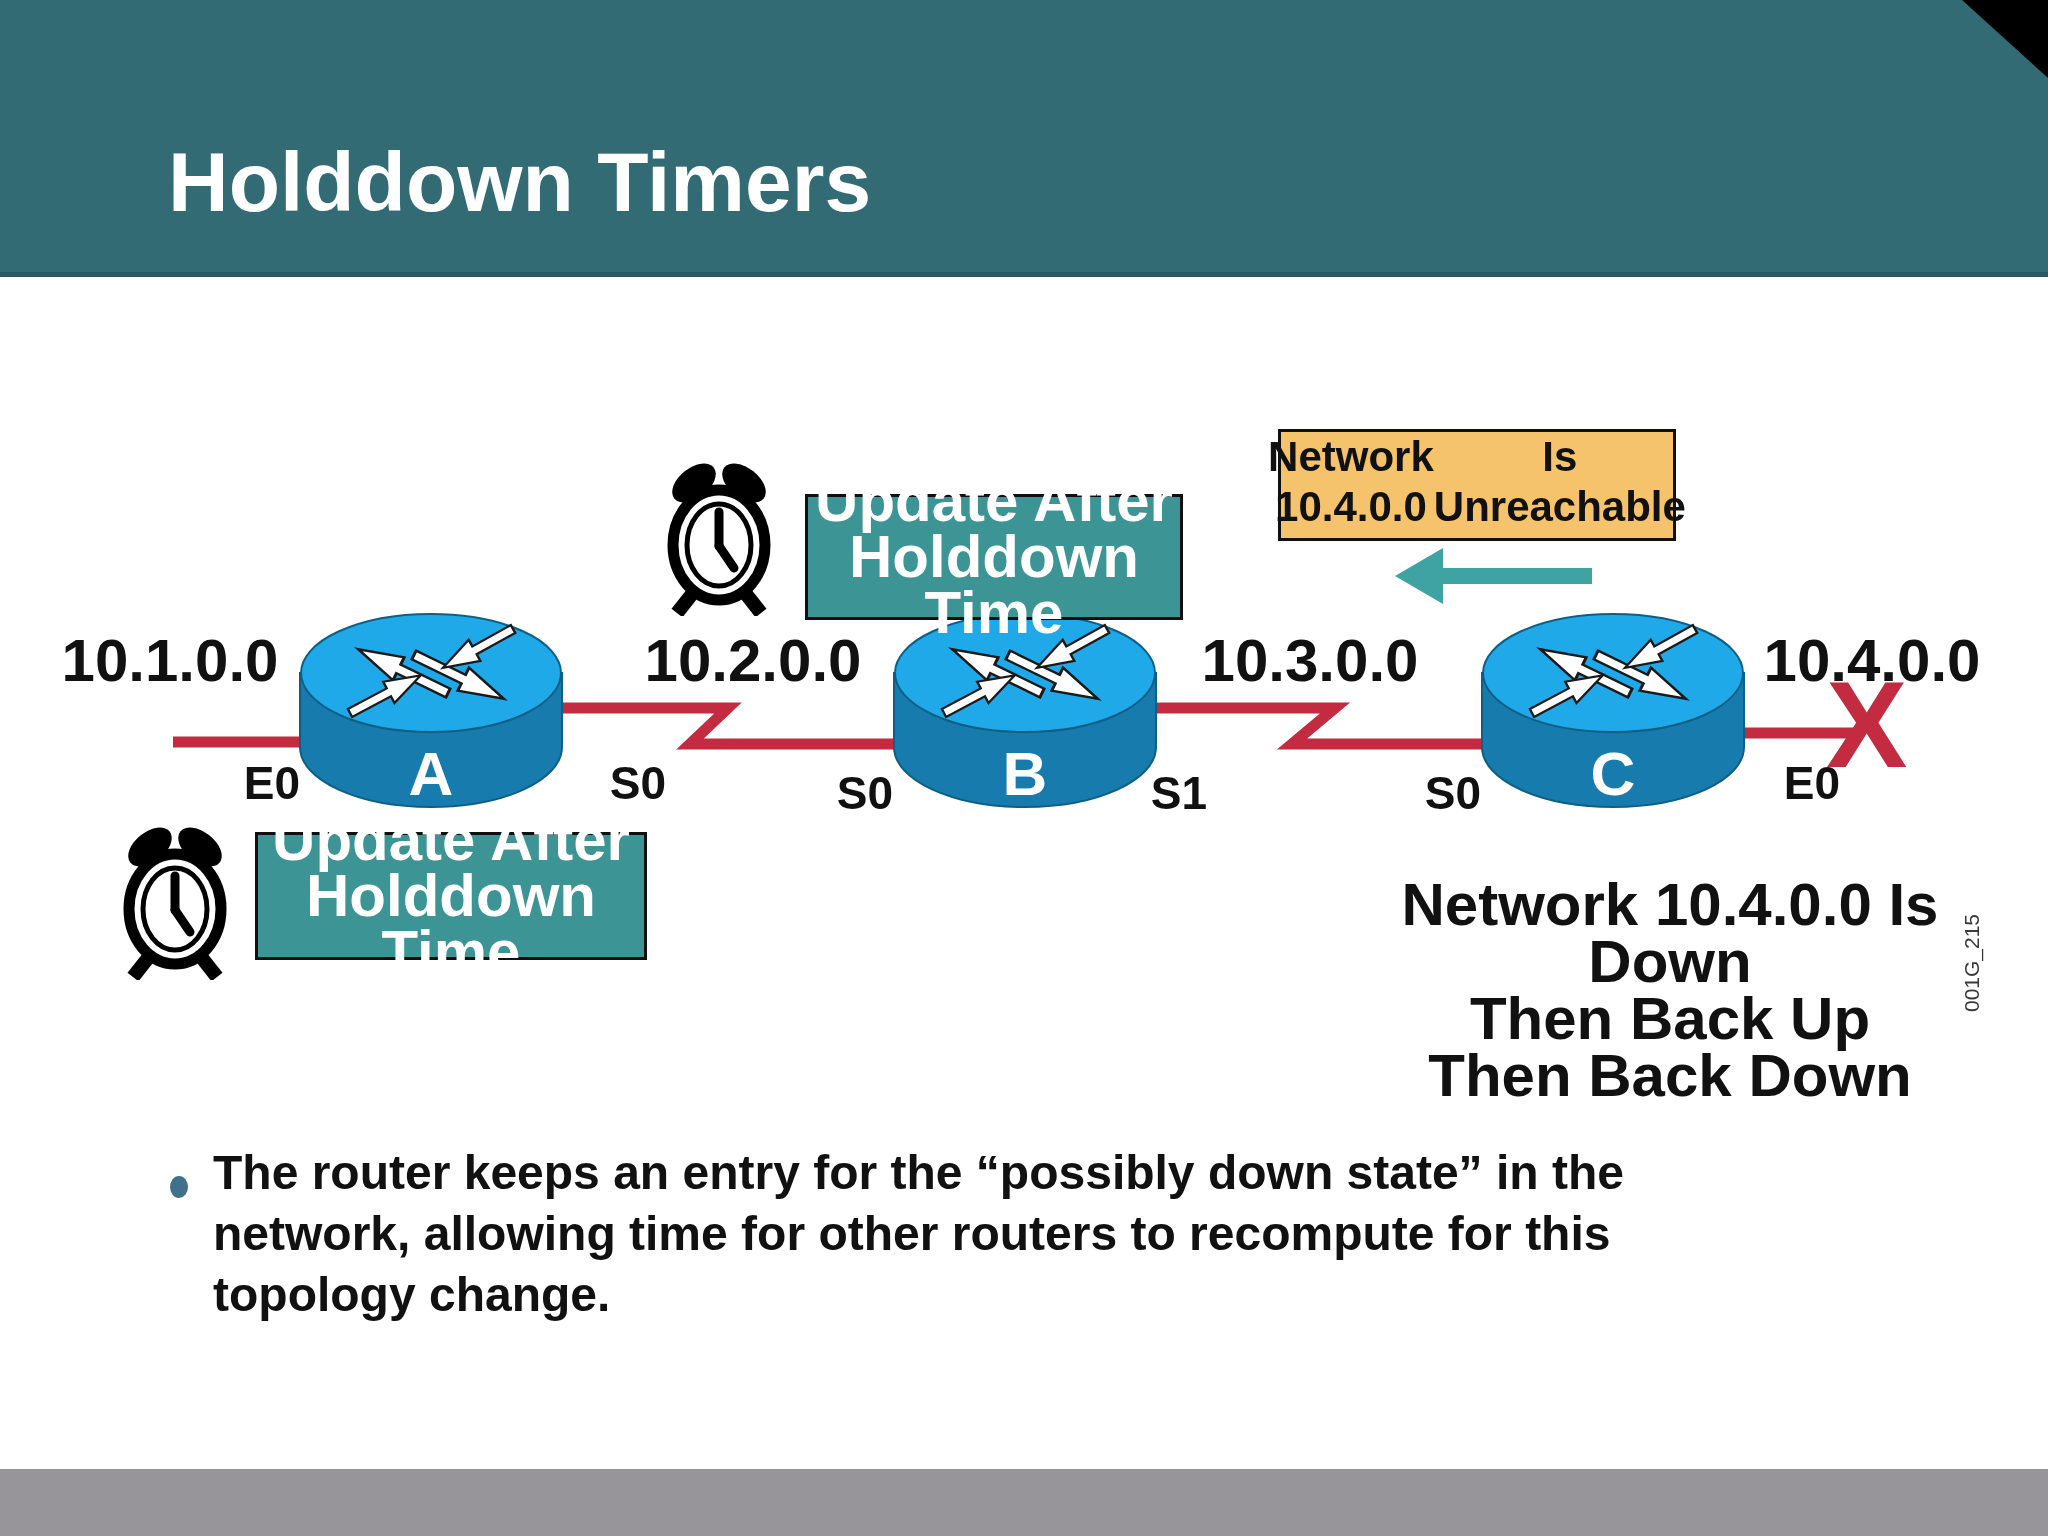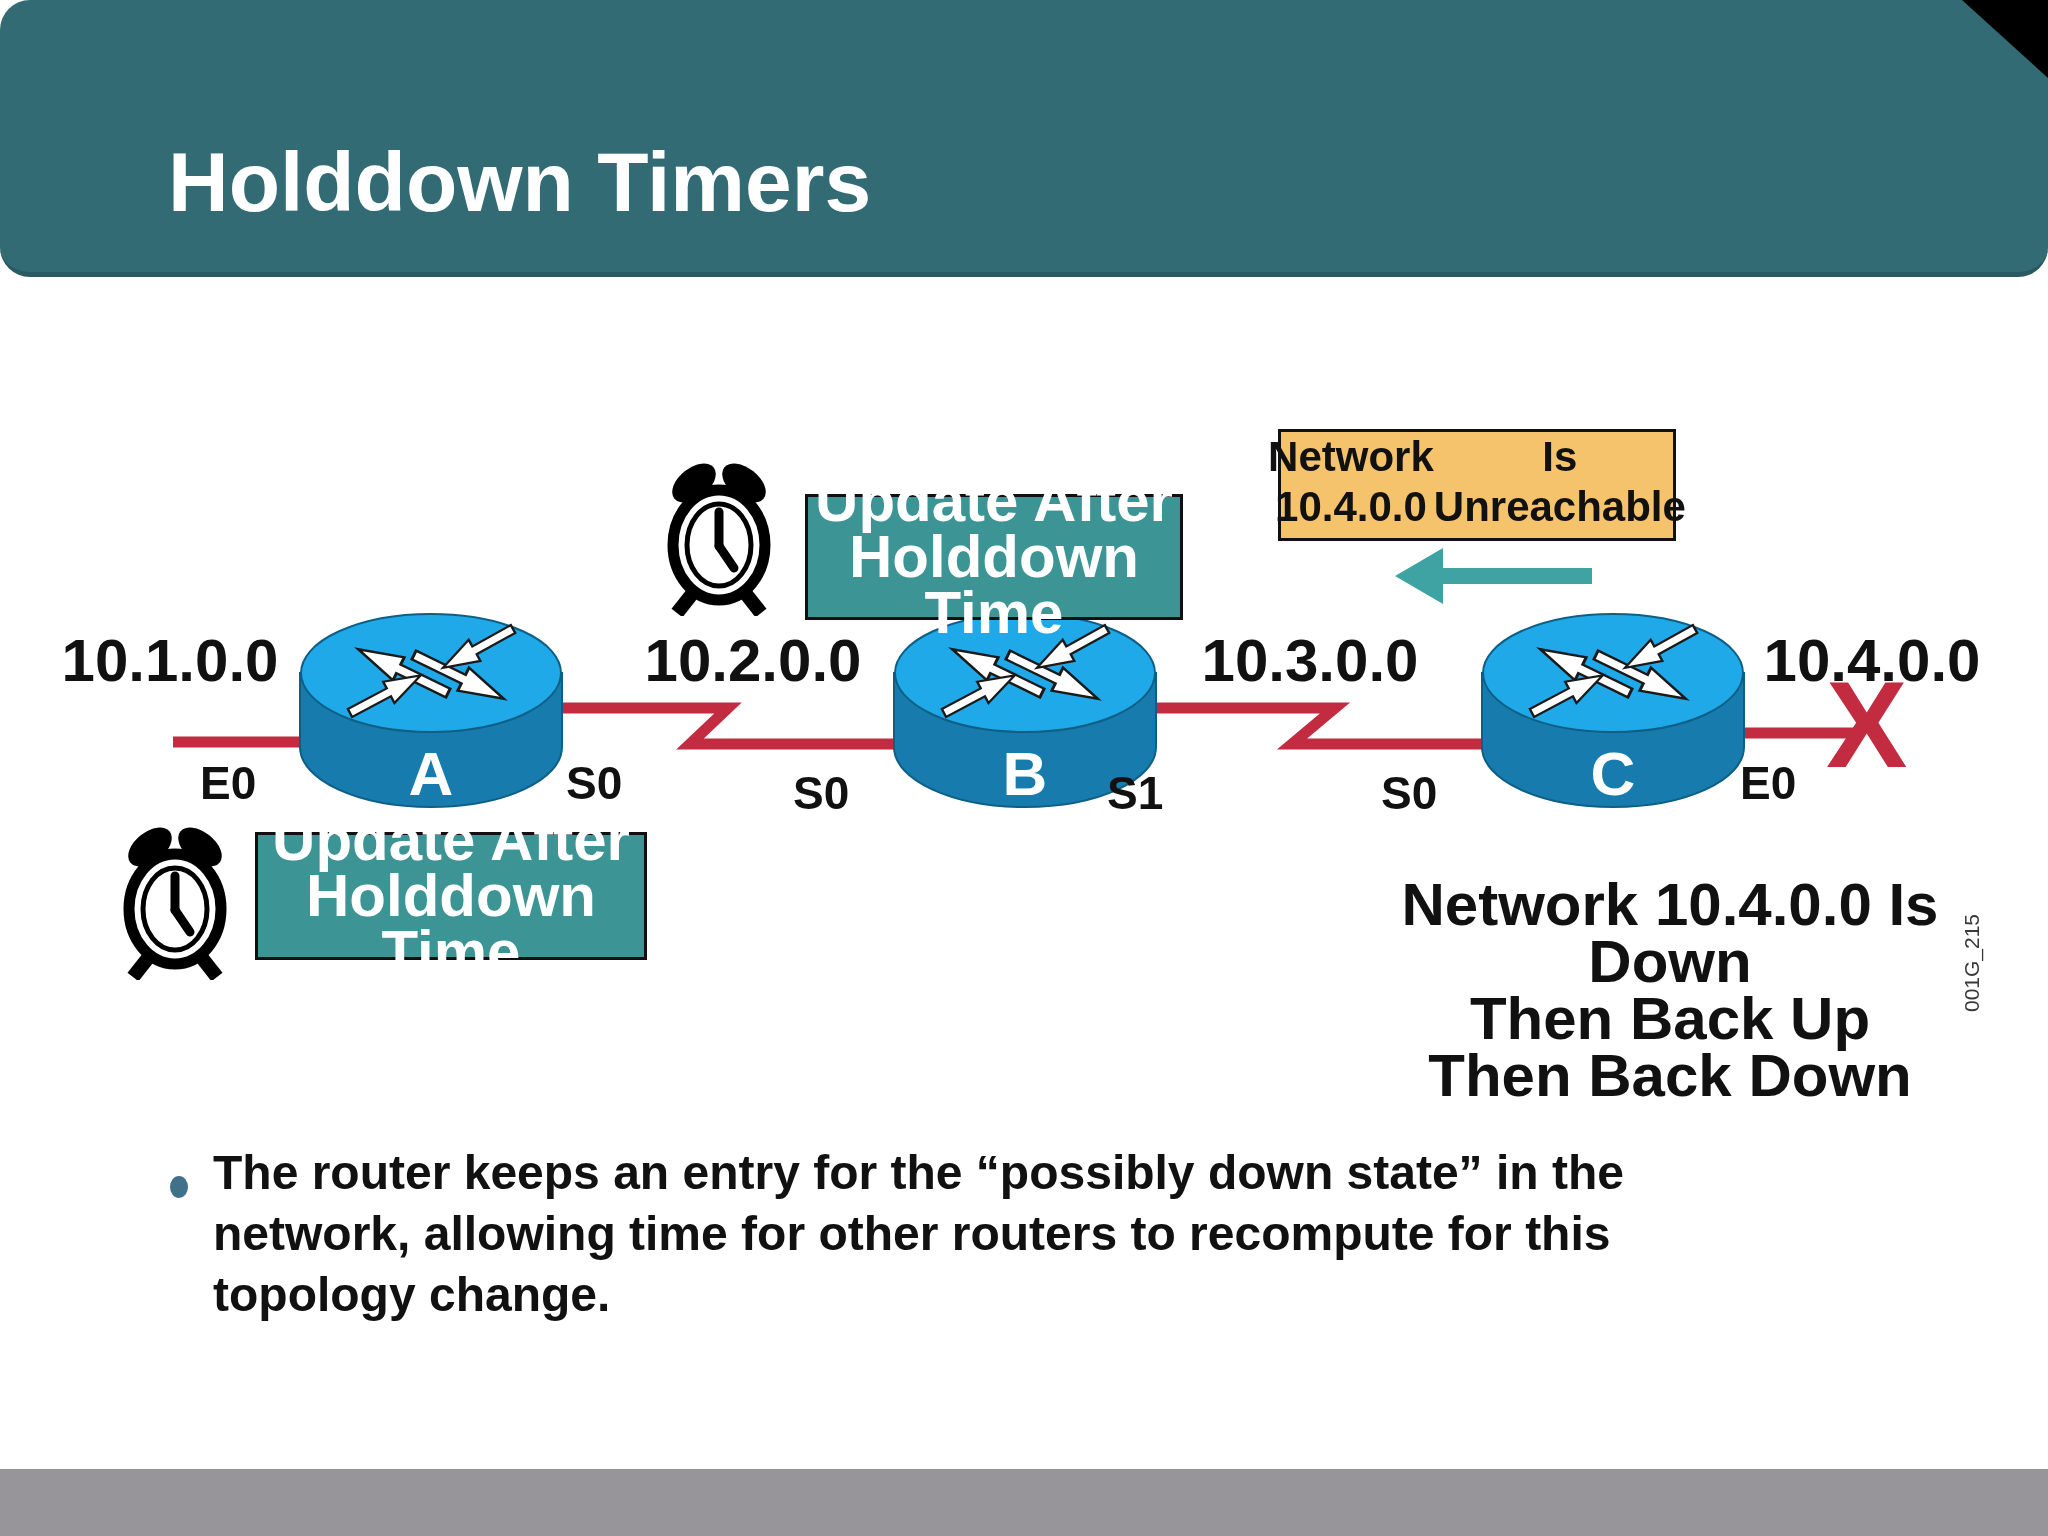--- a/index.html
+++ b/index.html
@@ -2,30 +2,30 @@
 <html><head>
 <meta charset="utf-8">
 <style>
   html,body{margin:0;padding:0;background:#444;}
   .slide{
     position:relative;width:2048px;height:1536px;background:#ffffff;
     font-family:"Liberation Sans",sans-serif;overflow:hidden;
   }
   
   .header-band{position:absolute;left:0;top:0;width:2048px;height:272px;
-    background:#326B74;border-bottom:5px solid #2A5962;border-radius:30px;}
+    background:#326B74;border-bottom:5px solid #2A5962;}
   .slide-title{position:absolute;left:168px;top:134px;margin:0;
     font-size:84px;font-weight:bold;color:#ffffff;letter-spacing:0;}
   .corner-triangle{position:absolute;right:0;top:0;width:0;height:0;
     border-left:86px solid transparent;border-top:78px solid #000000;}
   
   .footer-band{position:absolute;left:0;top:1469px;width:2048px;height:67px;background:#97959A;}
   .net-label{position:absolute;width:260px;top:626px;text-align:center;
     font-size:60px;font-weight:bold;color:#111;}
-  .if-label{position:absolute;width:100px;top:756px;text-align:left;
+  .if-label{position:absolute;width:100px;top:756px;text-align:right;
     font-size:46px;font-weight:bold;color:#111;}
   .overlay-svg{position:absolute;left:0;top:0;width:2048px;height:1536px;pointer-events:none;}
   .router{position:absolute;width:266px;height:198px;}
   .clock{position:absolute;width:110px;height:158px;}
   .callout-teal{position:absolute;background:#3D9494;border:3px solid #101010;
     box-sizing:border-box;text-align:center;color:#ffffff;
     font-size:60px;line-height:56px;font-weight:bold;
     display:flex;flex-direction:column;justify-content:center;}
   .callout-orange{position:absolute;left:1278px;top:429px;width:398px;height:112px;
     background:#F5C36B;border:3px solid #101010;box-sizing:border-box;

